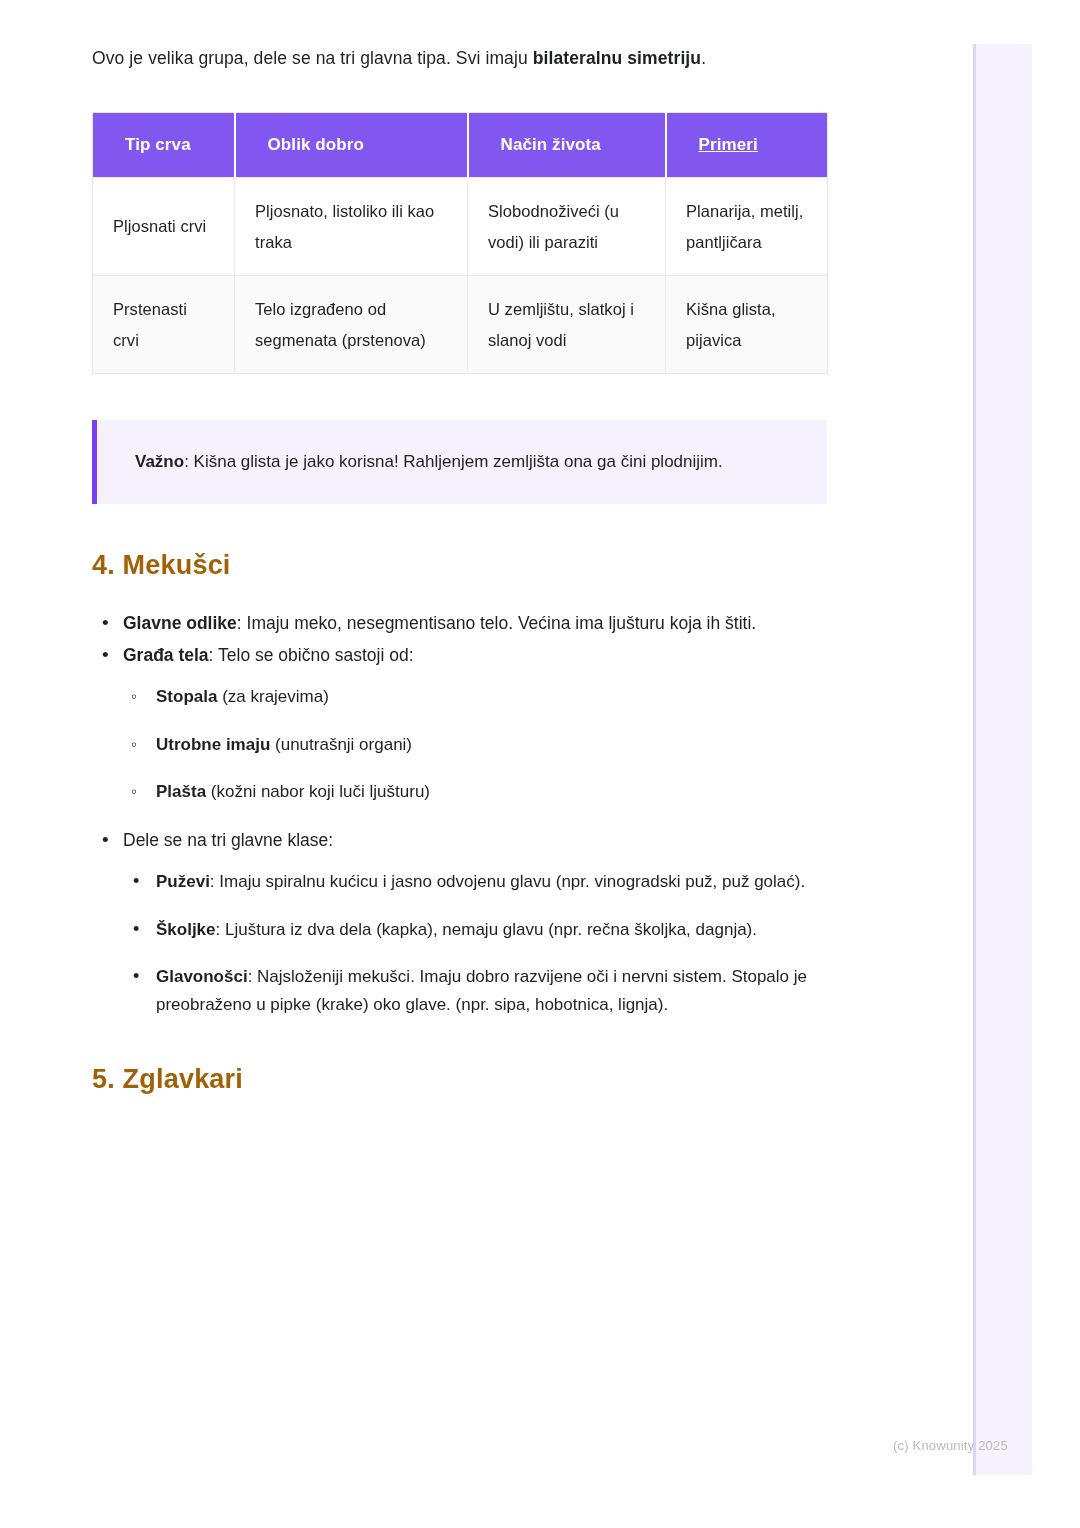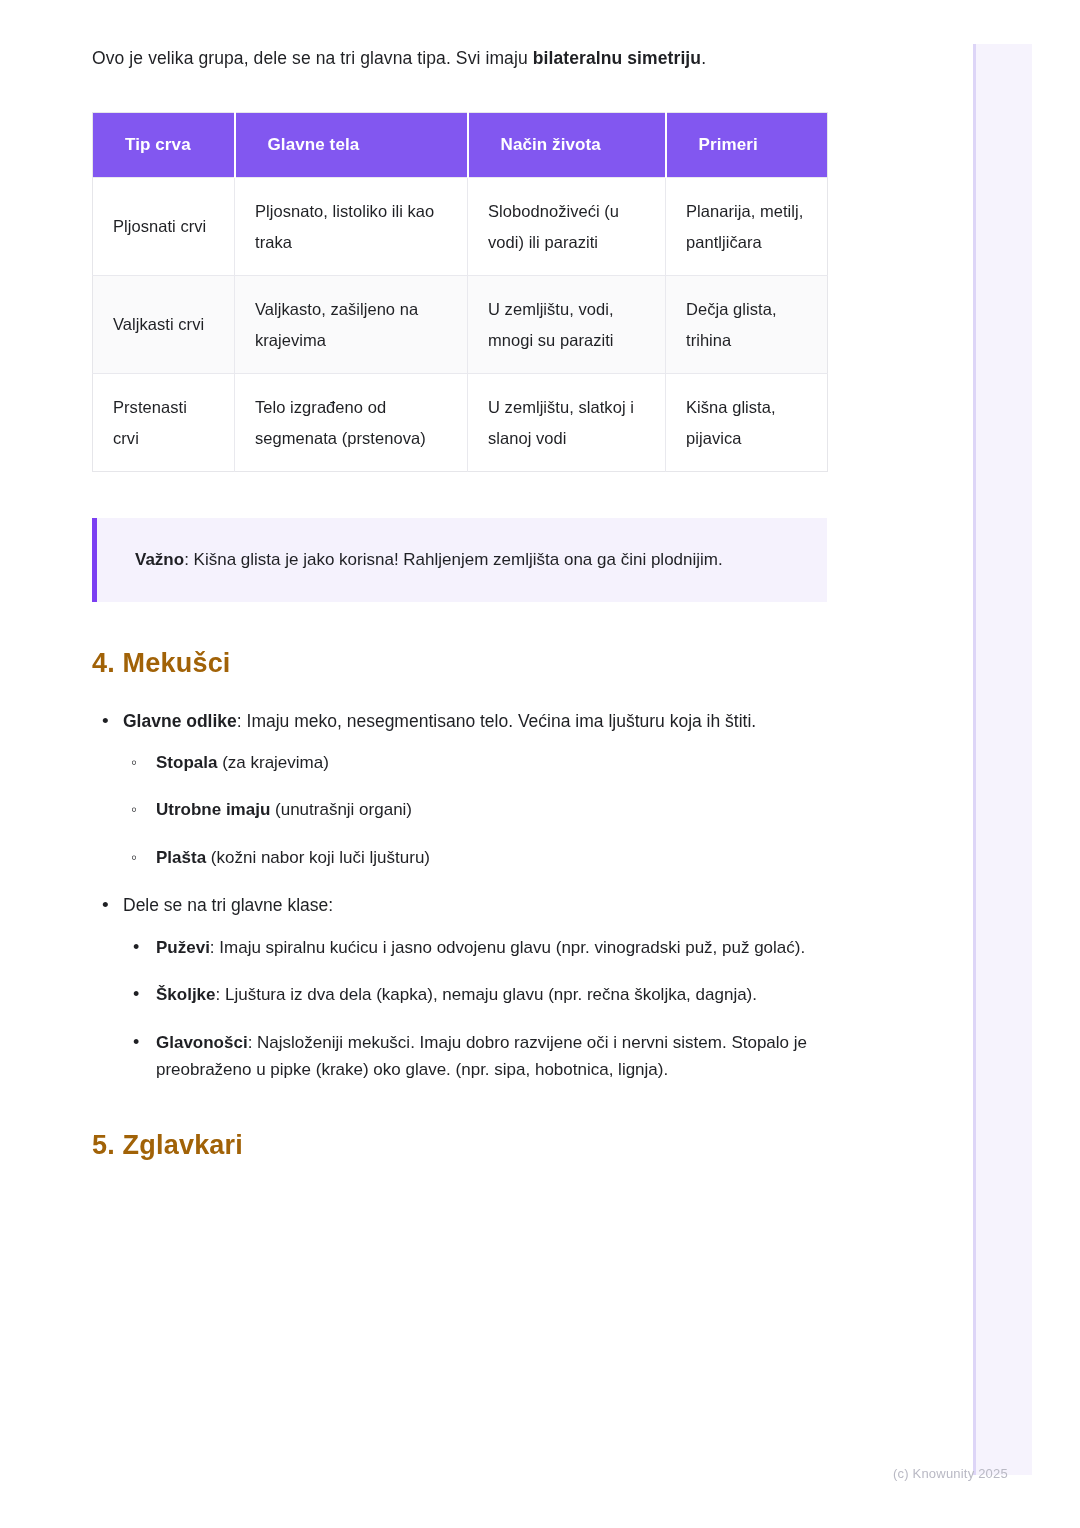--- a/index.html
+++ b/index.html
@@ -68,21 +68,21 @@
     background: #8257f0;
     color: #ffffff;
     font-size: 17px;
     font-weight: 700;
     text-align: left;
     padding: 22px 32px;
     border-right: 2px solid #ffffff;
     letter-spacing: 0.1px;
     vertical-align: middle;
   }
-  .data-table thead th:last-child { border-right: none; }
+  .data-table thead th:last-child { border-right: none; text-decoration: underline; }
 
   .data-table tbody td {
     font-size: 16.5px;
     line-height: 1.85;
     color: #1f2024;
     padding: 18px 20px;
     border-right: 1px solid #e9e9ee;
     border-top: 1px solid #e9e9ee;
     vertical-align: middle;
     letter-spacing: 0.05px;
@@ -186,21 +186,20 @@
 
   
   .watermark {
     position: absolute;
     top: 1438px;
     left: 893px;
     font-size: 13px;
     color: #b9b9c4;
     white-space: nowrap;
     letter-spacing: 0.2px;
-    margin-top: 28px;
   }
 </style>
 </head>
 <body>
 
 <div class="right-panel"></div>
 
 <div class="page">
 
   <p class="intro-paragraph">
@@ -210,39 +209,33 @@
   <table class="data-table">
     <colgroup>
       <col class="c1">
         <col class="c2">
         <col class="c3">
         <col class="c4">
     </colgroup>
     <thead>
       <tr>
         <th>Tip crva</th>
-        <th>Glavne tela</th>
+        <th>Oblik dobro</th>
         <th>Način života</th>
         <th>Primeri</th>
       </tr>
     </thead>
     <tbody>
       <tr>
         <td class="type-cell">Pljosnati crvi</td>
         <td>Pljosnato, listoliko ili kao traka</td>
         <td>Slobodnoživeći (u vodi) ili paraziti</td>
         <td>Planarija, metilj, pantljičara</td>
       </tr>
       <tr>
-        <td class="type-cell">Valjkasti crvi</td>
-        <td>Valjkasto, zašiljeno na krajevima</td>
-        <td>U zemljištu, vodi, mnogi su paraziti</td>
-        <td>Dečja glista, trihina</td>
-      </tr>
-      <tr>
         <td class="type-cell">Prstenasti crvi</td>
         <td>Telo izgrađeno od segmenata (prstenova)</td>
         <td>U zemljištu, slatkoj i slanoj vodi</td>
         <td>Kišna glista, pijavica</td>
       </tr>
     </tbody>
   </table>
 
   <div class="callout">
     <p><b>Važno</b><span>: Kišna glista je jako korisna! Rahljenjem zemljišta ona ga čini plodnijim.</span></p>
@@ -250,20 +243,21 @@
 
   <h2 class="section-heading">4. Mekušci</h2>
 
   <ul class="level-1">
 
     <li>
       <span class="li-text"><b>Glavne odlike</b><span>: Imaju meko, nesegmentisano telo. Većina ima ljušturu koja ih štiti.</span></span>
     </li>
 
     <li class="tight">
+      <span class="li-text"><b>Građa tela</b><span>: Telo se obično sastoji od:</span></span>
       <ul class="level-2 hollow">
         <li>
           <span class="li-text"><b>Stopala</b><span> (za krajevima)</span></span>
         </li>
         <li>
           <span class="li-text"><b>Utrobne imaju</b><span> (unutrašnji organi)</span></span>
         </li>
         <li>
           <span class="li-text"><b>Plašta</b><span> (kožni nabor koji luči ljušturu)</span></span>
         </li>

